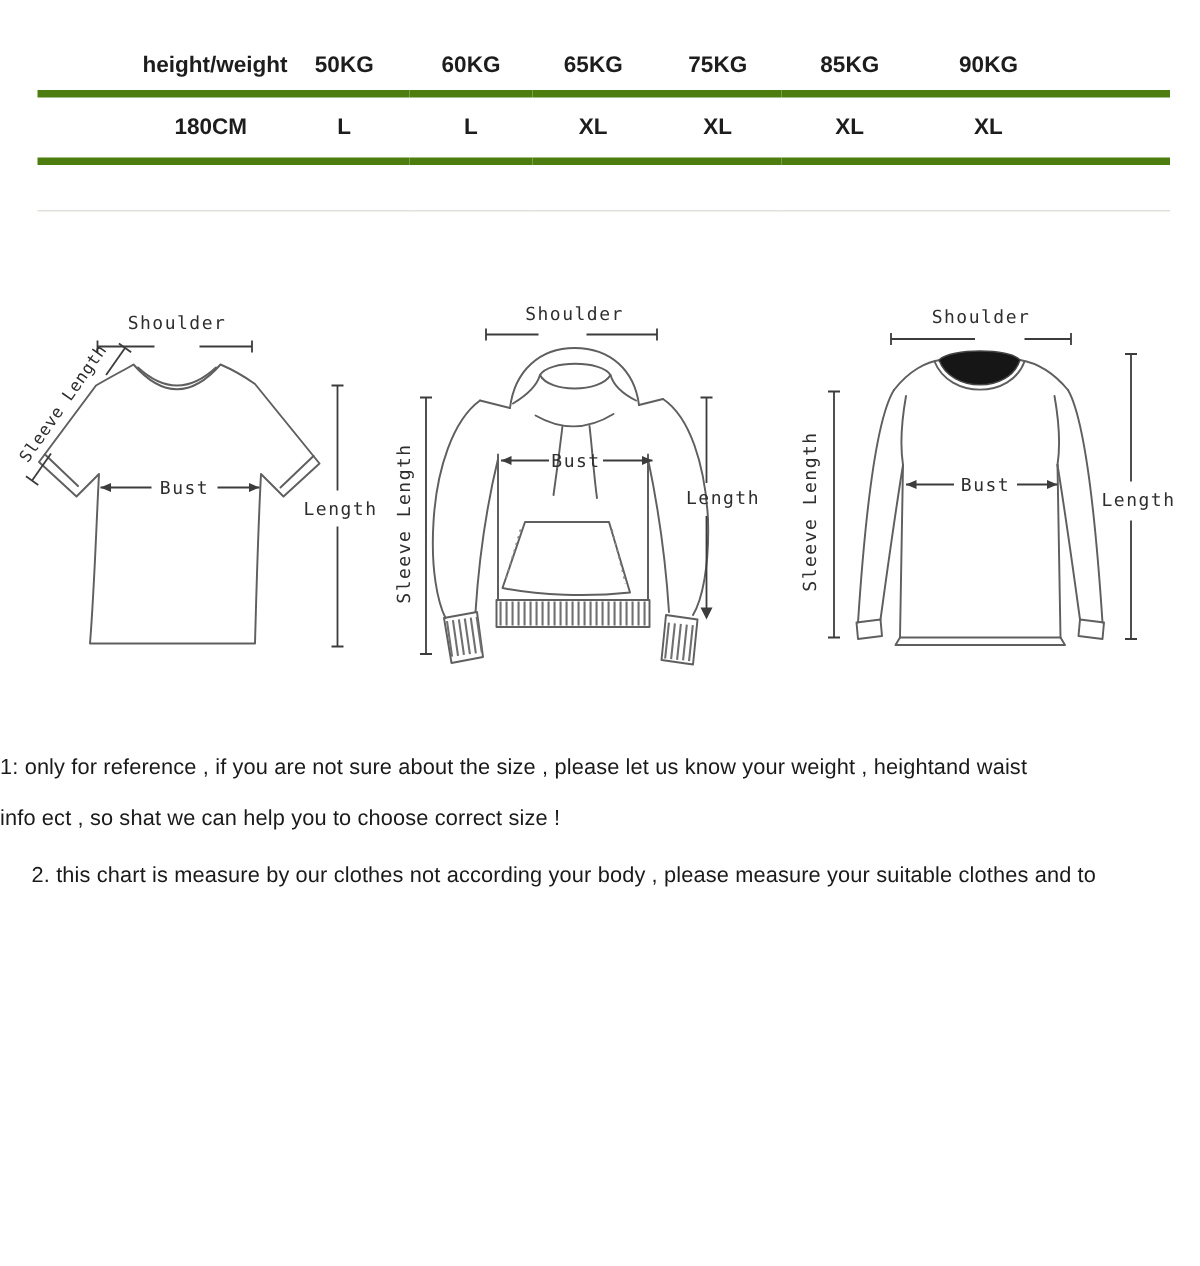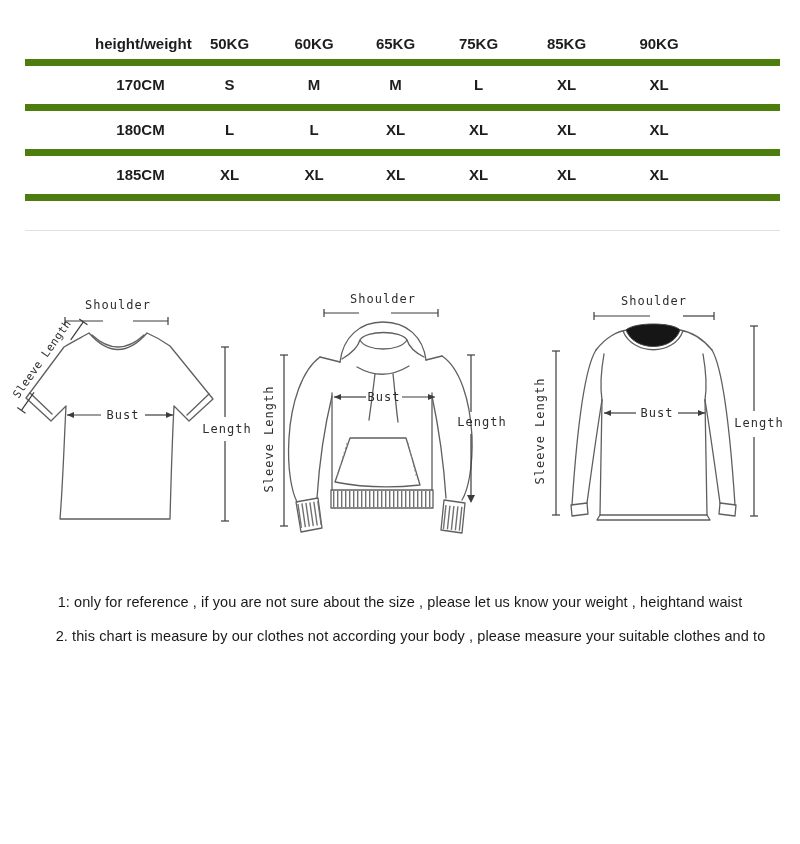--- a/index.html
+++ b/index.html
@@ -8,42 +8,42 @@
     background:#ffffff; color:#1d1d1d;
     font-family:"Liberation Sans", sans-serif;
   }
   .page { position:relative; width:800px; height:844px; }
 
   
   .size-table-wrap { margin:28px 0 0 25px; }
   table.size-table { border-collapse:collapse; width:755px; table-layout:fixed; }
   table.size-table th, table.size-table td {
     text-align:center; font-weight:700; font-size:15px; padding:0;
-    border-bottom:7px solid #4d7c0f; color:#1d1d1d; white-space:nowrap;
+    border-bottom:5px solid #4d7c0f; color:#1d1d1d; white-space:nowrap;
   }
   table.size-table th:first-child, table.size-table td:first-child { padding-left:70px; }
   table.size-table thead tr { height:34px; }
   table.size-table tbody tr { height:45px; }
   table.size-table tr.spacer-row { height:33px; }
   table.size-table tr.spacer-row td { border-bottom:1px solid #e3dfda; }
 
   
   .diagrams { display:flex; align-items:center; margin:38px 0 0 4px; }
   .diagram { flex:0 0 auto; }
   svg { display:block; }
   .sketch { stroke:#5f5f5f; fill:none; stroke-width:1.3; stroke-linejoin:round; stroke-linecap:round; }
   .measure { stroke:#3c3c3c; fill:none; stroke-width:1.2; stroke-linecap:butt; }
   .ah { fill:#3c3c3c; stroke:none; }
   .dlabel { font-family:"DejaVu Sans Mono", monospace; font-size:12px; fill:#2e2e2e; letter-spacing:1px; }
   .dlabel-sm { font-family:"DejaVu Sans Mono", monospace; font-size:11px; fill:#2e2e2e; letter-spacing:0.5px; }
   .hatch { stroke:#707070; fill:none; stroke-dasharray:1.4 2.6; stroke-linecap:butt; }
   .stitch { stroke:#8a8a8a; fill:none; stroke-width:1.1; stroke-dasharray:1.6 3; }
 
   
-  .notes { margin-top:22px; text-align:center; font-size:14.5px; color:#1a1a1a; letter-spacing:0.1px; }
+  .notes { margin-top:22px; text-align:left; font-size:14.5px; color:#1a1a1a; letter-spacing:0.1px; }
   .note-line { line-height:22px; }
   .gap-a { margin-bottom:12px; }
   .gap-b { margin-bottom:16px; }
   .gap-c { margin-bottom:21px;padding-left:21px; }
 </style>
 </head>
 <body>
 
 <div class="page">
 
@@ -66,43 +66,23 @@
           <th>60KG</th>
           <th>65KG</th>
           <th>75KG</th>
           <th>85KG</th>
           <th>90KG</th>
           <th></th>
         </tr>
       </thead>
       <tbody>
         <tr>
-          <td>170CM</td>
-          <td>S</td>
-          <td>M</td>
-          <td>M</td>
-          <td>L</td>
-          <td>XL</td>
-          <td>XL</td>
-          <td></td>
-        </tr>
-        <tr>
           <td>180CM</td>
           <td>L</td>
           <td>L</td>
-          <td>XL</td>
-          <td>XL</td>
-          <td>XL</td>
-          <td>XL</td>
-          <td></td>
-        </tr>
-        <tr>
-          <td>185CM</td>
-          <td>XL</td>
-          <td>XL</td>
           <td>XL</td>
           <td>XL</td>
           <td>XL</td>
           <td>XL</td>
           <td></td>
         </tr>
         <tr class="spacer-row">
           <td colspan="8"></td>
         </tr>
       </tbody>
@@ -245,16 +225,17 @@
             <line x1="220" y1="247" x2="228" y2="247"></line>
         </g>
         <text x="229" y="158" class="dlabel" text-anchor="middle">Length</text>
       </svg>
     </div>
 
   </div>
 
   <div class="notes">
     <div class="note-line gap-a">1: only for reference , if you are not sure about the size , please let us know your weight , heightand waist</div>
+    <div class="note-line gap-b">info ect , so shat we can help you to choose correct size !</div>
     <div class="note-line gap-c">2. this chart is measure by our clothes not according your body , please measure your suitable clothes and to</div>
   </div>
 
 </div>
 
 </body></html>

